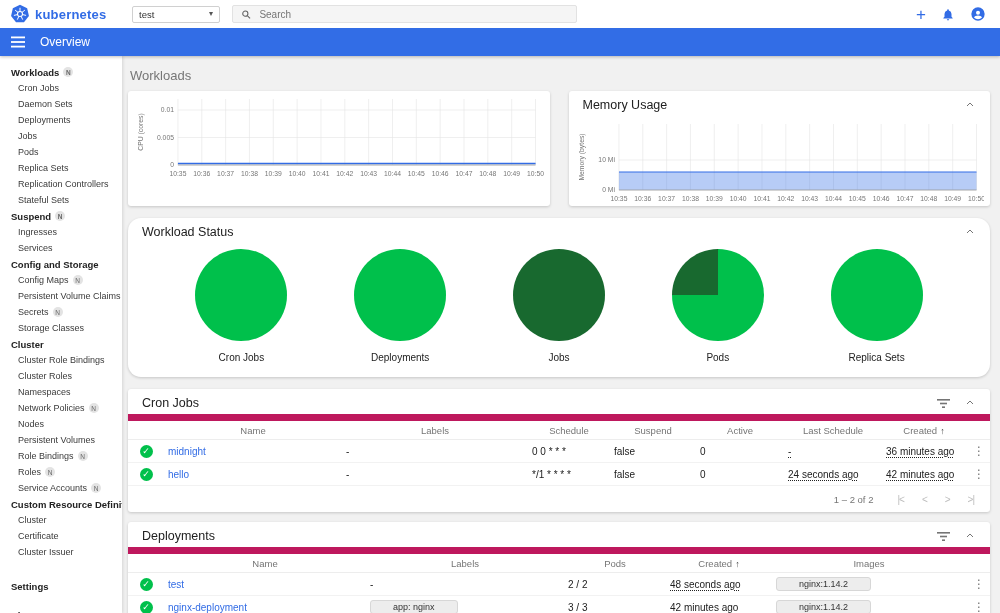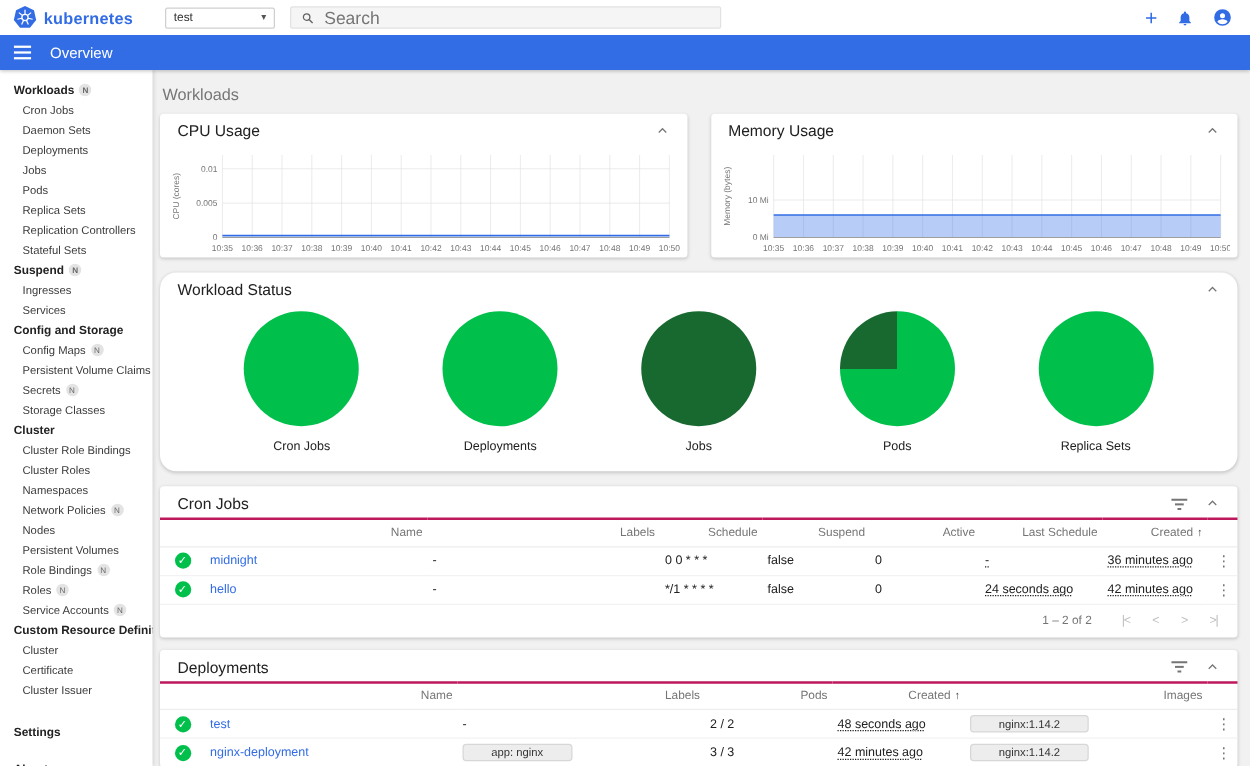--- a/index.html
+++ b/index.html
@@ -7,21 +7,21 @@
   body { font-family:"Liberation Sans","DejaVu Sans",sans-serif; background:#f1f1f1; color:#212121; }
   svg { font-family:inherit; }
 
   
   .topbar { height:28px; background:#fff; display:flex; align-items:center; padding:0 10px; gap:12px; position:relative; z-index:3; }
   .logo { display:flex; align-items:center; gap:5px; width:104px; cursor:pointer; }
   .logo-text { color:#326ce5; font-size:13px; font-weight:bold; letter-spacing:.2px; }
   .ns-select { width:88px; height:17px; border:1px solid #d0d0d0; border-radius:2px; display:flex; align-items:center; justify-content:space-between; padding:0 6px; font-size:9.5px; color:#333; margin-left:6px; cursor:pointer; }
   .caret { color:#555; font-size:8px; line-height:1; }
   .search { flex:0 0 345px; height:18px; background:#f5f5f5; border:1px solid #e2e2e2; border-radius:2px; display:flex; align-items:center; gap:8px; padding:0 8px; }
-  .search input { border:none; outline:none; background:transparent; font-size:14px; color:#333; width:100%; font-family:inherit; }
+  .search input { border:none; outline:none; background:transparent; font-size:10px; color:#333; width:100%; font-family:inherit; }
   .spacer { flex:1; }
   .header-actions { display:flex; align-items:center; gap:15px; padding-right:4px; }
   .plus-btn { color:#326ce5; font-size:17px; font-weight:400; line-height:1; cursor:pointer; }
 
   
   .appbar { height:28px; background:#326de6; display:flex; align-items:center; color:#fff; padding:0 11px; gap:15px; box-shadow:0 1px 3px rgba(0,0,0,.25); position:relative; z-index:2; }
   .appbar-title { font-size:12px; }
 
   
   .layout { display:flex; height:557px; }
@@ -48,21 +48,21 @@
   .chart-body svg { display:block; width:100%; height:88px; }
 
   .status-card { margin-bottom:12px;border-radius:13px; }
   .donut-row { display:flex; justify-content:space-around; align-items:flex-start; padding:6px 34px 14px; }
   .donut-item { display:flex; flex-direction:column; align-items:center; gap:11px; }
   .donut { width:92px; height:92px; border-radius:50%; cursor:pointer; }
   .donut-label { font-size:10px; color:#212121; }
 
   .table-card { margin-bottom:10px; }
   table { width:100%; border-collapse:collapse; table-layout:fixed; }
-  th { font-size:9.5px; color:#757575; font-weight:normal; text-align:right; height:22px; border-top:2px solid #be185d; border-bottom:1px solid #ededed; padding:0 4px; white-space:nowrap; overflow:hidden; }
+  th { font-size:9.5px; color:#757575; font-weight:normal; text-align:center; height:22px; border-top:7px solid #be185d; border-bottom:1px solid #ededed; padding:0 4px; white-space:nowrap; overflow:hidden; }
   td { font-size:10px; color:#212121; height:23px; border-bottom:1px solid #f2f2f2; padding:0 4px; white-space:nowrap; overflow:hidden; }
   .cell-status { text-align:center; }
   .status-ok { display:inline-flex; width:13px; height:13px; border-radius:50%; background:#00c04b; color:#fff; font-size:9px; align-items:center; justify-content:center; line-height:1; }
   .link { color:#326ce5; cursor:pointer; }
   .rel { text-decoration:underline dotted; text-decoration-thickness:1px; text-underline-offset:2px; }
   .chip { display:inline-block; background:#ededed; border:1px solid #d7d7d7; border-radius:3px; padding:1px 22px; font-size:9px; color:#333; }
   .kebab { color:#757575; font-size:12px; cursor:pointer; padding:0 3px; }
   .sort-arrow { color:#424242; font-size:9px; margin-left:3px; }
   .pagination { display:flex; align-items:center; justify-content:flex-end; gap:24px; height:26px; padding:0 16px; font-size:9.5px; color:#757575; }
   .page-nav { display:flex; gap:18px; color:#bdbdbd; font-size:10px; letter-spacing:-1px; }
@@ -238,30 +238,20 @@
           <span>About</span>
         </div>
       </div>
     </nav>
 
   <main class="content">
     <div class="page-title">Workloads</div>
 
     <div class="chart-row">
       <section class="card chart-card">
-        <div class="card-header">
-          <span class="card-title">CPU Usage</span>
-          <span class="hdr-icons">
-              <span class="icon-btn">
-            <svg width="12" height="12" viewBox="0 0 24 24">
-                  <path d="M6 14l6-6 6 6" stroke="#757575" stroke-width="2" fill="none"></path>
-                </svg>
-          </span>
-            </span>
-        </div>
         <div class="chart-body">
           <svg id="cpu-chart" viewBox="0 0 410 88" preserveAspectRatio="none">
               <line x1="44" y1="8" x2="44" y2="74" stroke="#e4e4e4" stroke-width="0.6"></line>
               <text x="44" y="85" font-size="6.8" text-anchor="middle" fill="#757575">10:35</text>
               <line x1="67.86666666666667" y1="8" x2="67.86666666666667" y2="74" stroke="#e4e4e4" stroke-width="0.6"></line>
               <text x="67.86666666666667" y="85" font-size="6.8" text-anchor="middle" fill="#757575">10:36</text>
               <line x1="91.73333333333333" y1="8" x2="91.73333333333333" y2="74" stroke="#e4e4e4" stroke-width="0.6"></line>
               <text x="91.73333333333333" y="85" font-size="6.8" text-anchor="middle" fill="#757575">10:37</text>
               <line x1="115.6" y1="8" x2="115.6" y2="74" stroke="#e4e4e4" stroke-width="0.6"></line>
               <text x="115.6" y="85" font-size="6.8" text-anchor="middle" fill="#757575">10:38</text>

